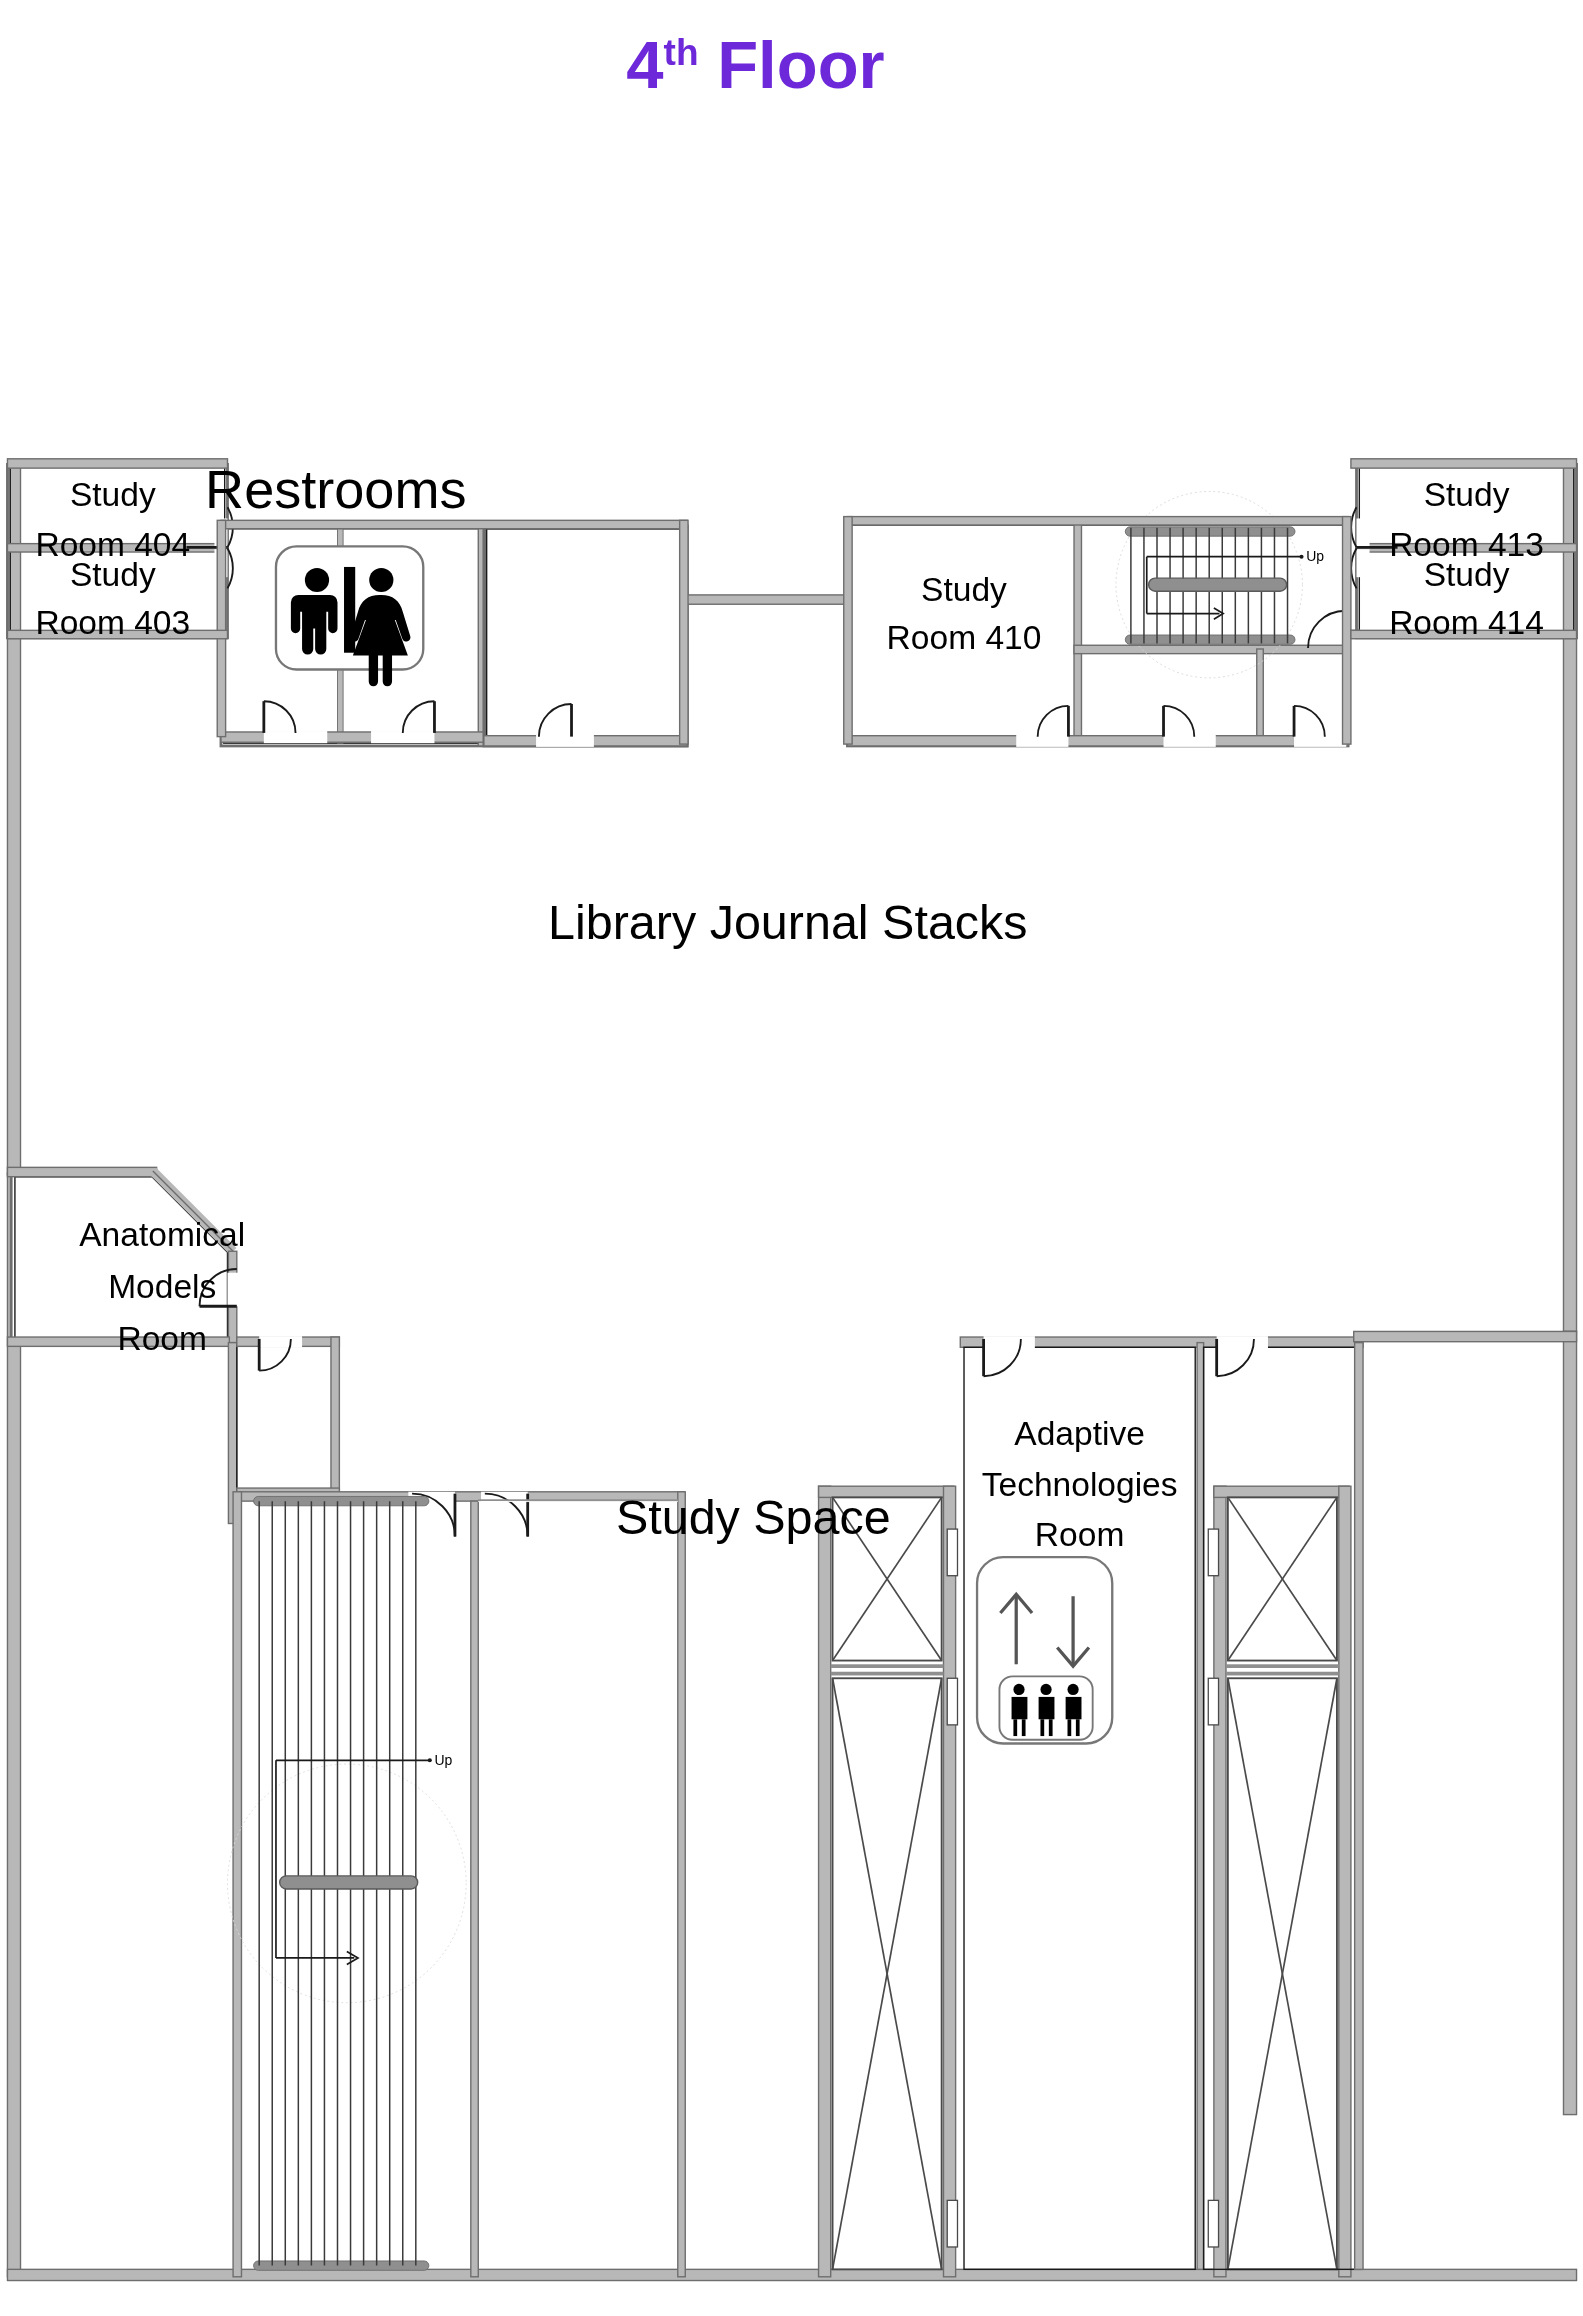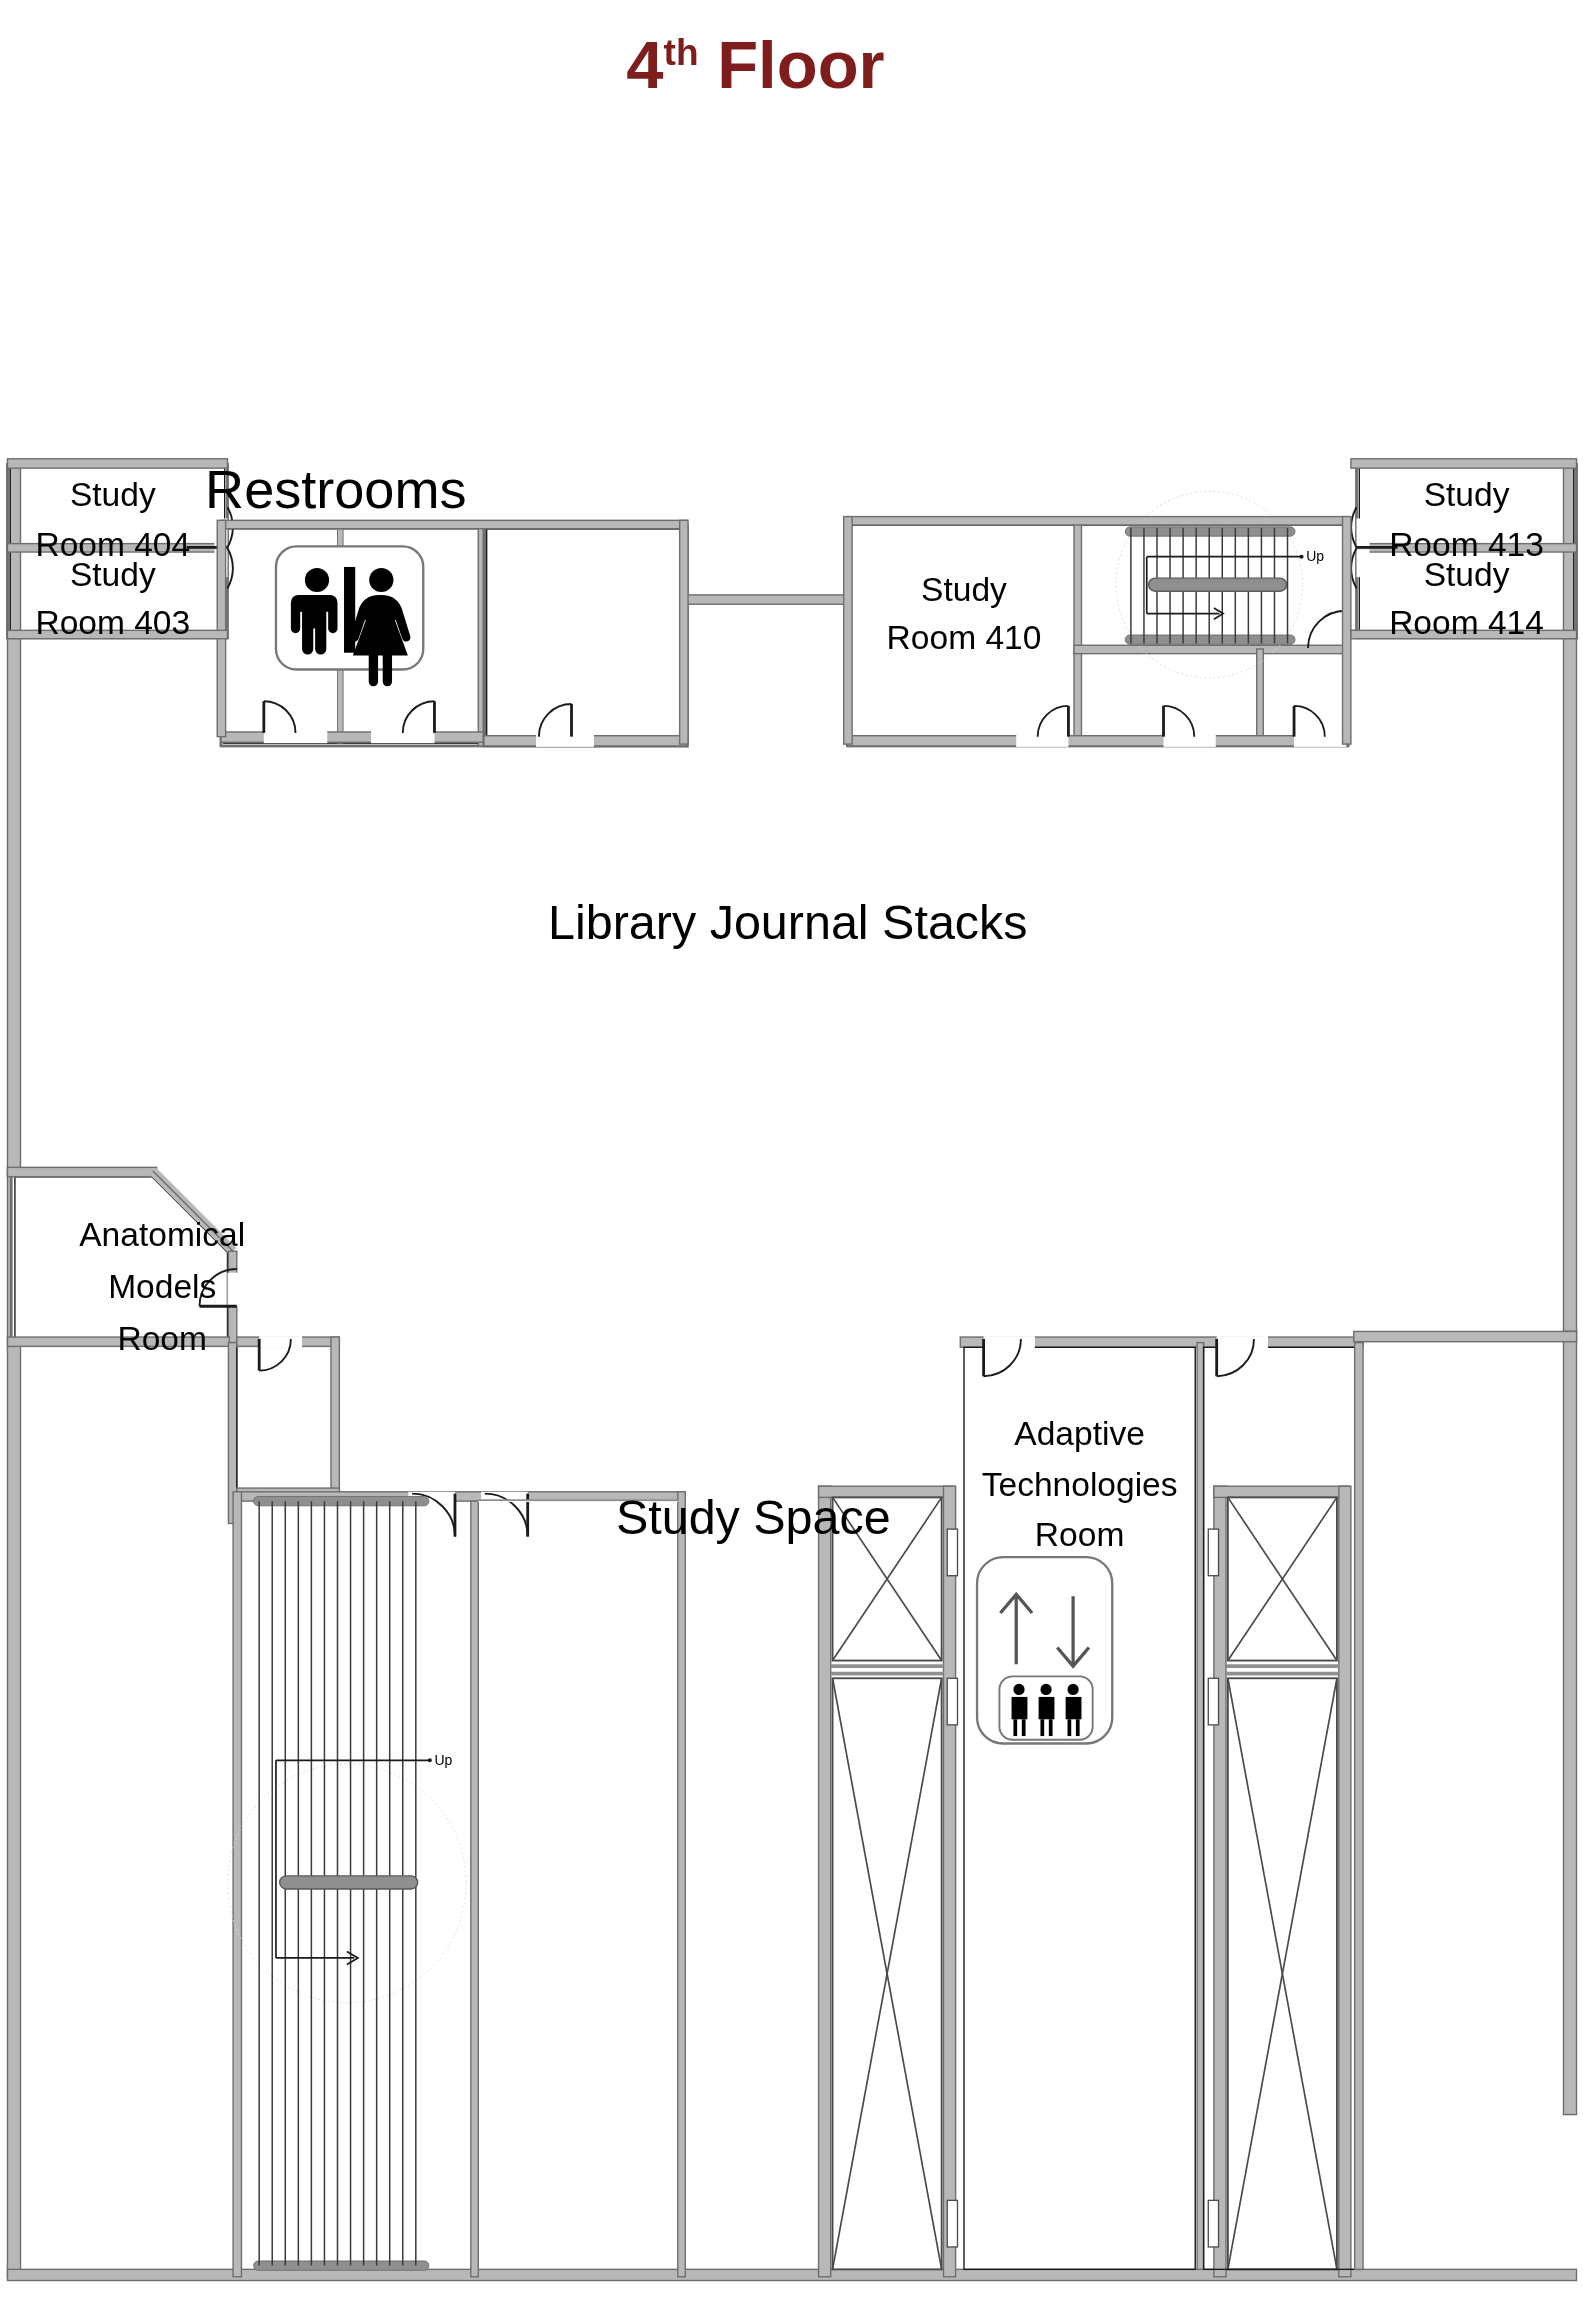--- a/index.html
+++ b/index.html
@@ -22,21 +22,21 @@
   }
   #page-title {
     position: absolute;
     left: 0;
     top: 26px;
     width: 1511px;
     text-align: center;
     font-family: "Liberation Sans", sans-serif;
     font-weight: bold;
     font-size: 67px;
-    color: #7f1d1d;
+    color: #6d28d9;
     letter-spacing: 0px;
     pointer-events: none;
   }
   #page-title .sup {
     font-size: 37px;
     vertical-align: super;
     font-weight: bold;
   }
   .plan-svg {
     position: absolute;

